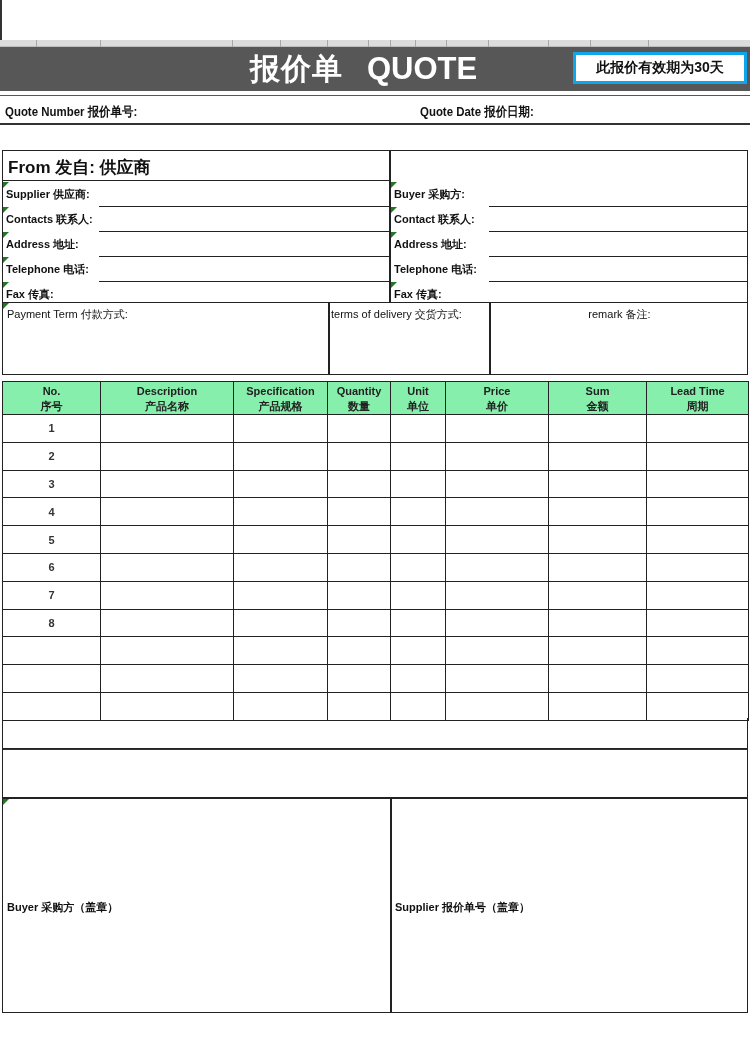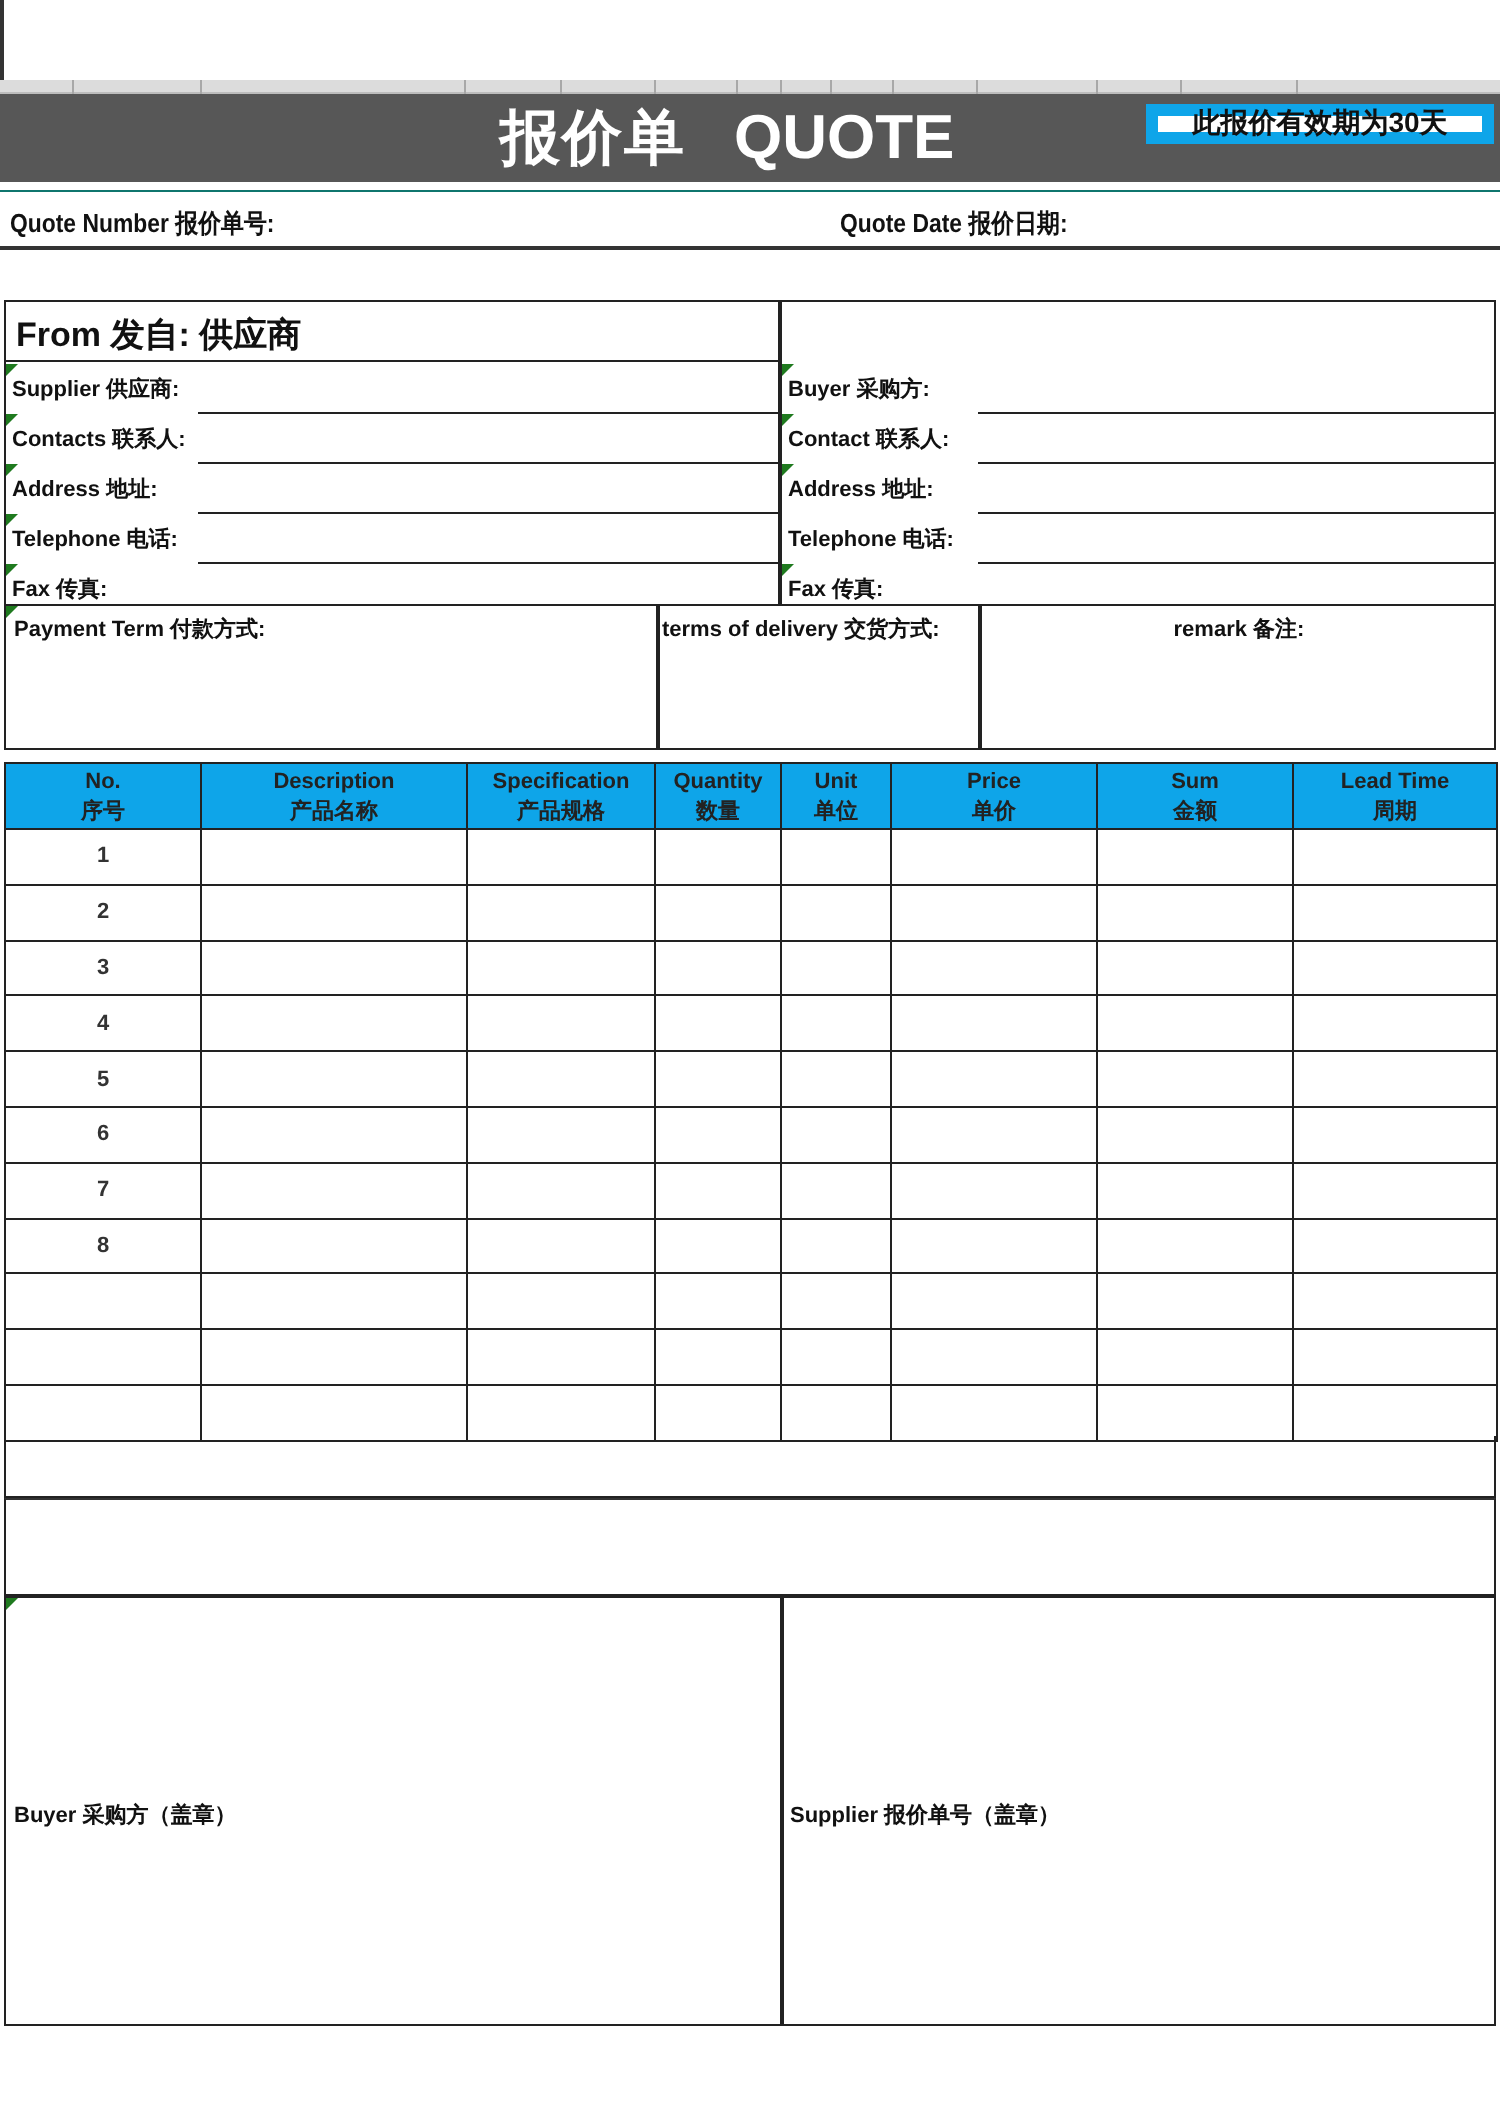--- a/index.html
+++ b/index.html
@@ -13,21 +13,21 @@
 
   
   .ruler { left: 0; top: 40px; width: 750px; height: 7px; background: #dcdcdc; border-bottom: 1px solid #bdbdbd; }
   .ruler .tick { position: absolute; top: 0; width: 1px; height: 7px; background: #a8a8a8; }
 
   
   .banner { left: 0; top: 47px; width: 750px; height: 44px; background: #575757; }
   .banner-title { position: absolute; left: 250px; top: 2px; color: #fff; font-size: 30px; white-space: nowrap; font-family: "DejaVu Sans", sans-serif; }
   .banner-title .zh { font-weight: bold; letter-spacing: 1px; }
   .banner-title .en { font-weight: bold; margin-left: 24px; font-family: "Liberation Sans", sans-serif; font-size: 31px; }
-  .validity { position: absolute; left: 573px; top: 5px; width: 174px; height: 20px; background: #fff; border: 6px solid #0ea5e9;
+  .validity { position: absolute; left: 573px; top: 5px; width: 174px; height: 32px; background: #fff; border: 3px solid #0ea5e9;
               font-size: 14px; font-weight: bold; display: flex; align-items: center; justify-content: center; color: #111; white-space: nowrap; }
 
   
   .qline { left: 0; top: 95px; width: 750px; height: 30px; border-top: 1px solid #0f766e; border-bottom: 2px solid #333; }
   .qlabel { position: absolute; top: 7px; font-size: 13px; font-weight: bold; white-space: nowrap; transform: scaleX(0.88); transform-origin: left; }
 
   
   .box { border: 1.5px solid #222; background: #fff; }
 
   .party { top: 150px; height: 160px; }
@@ -36,27 +36,27 @@
   .party-head { position: absolute; left: 0; top: 0; right: 0; height: 30px; border-bottom: 1.5px solid #222; font-size: 17px; font-weight: bold; padding: 5px 0 0 5px; white-space: nowrap; }
   .party-row { position: absolute; left: 0; right: 0; height: 25px; font-size: 11px; font-weight: bold; padding: 5px 0 0 3px; white-space: nowrap; }
   .party-row .line { position: absolute; left: 96px; right: 0; bottom: 0; height: 1.5px; background: #222; }
   .party-right .party-row .line { left: 98px; }
   .party-row .val { position: absolute; left: 100px; top: 4px; right: 4px; height: 16px; }
 
   .green-mark { position: absolute; left: 0; top: 0; width: 0; height: 0; border-top: 6px solid #1f7a1f; border-right: 6px solid transparent; }
 
   
   .terms { top: 302px; height: 73px; left: 2px; width: 746px; }
-  .term-cell { position: absolute; top: 0; bottom: 0; font-size: 11px; font-weight: bold; padding: 4px 0 0 4px; white-space: nowrap; }
+  .term-cell { position: absolute; top: 0; bottom: 0; font-size: 11px; font-weight: normal; padding: 4px 0 0 4px; white-space: nowrap; }
   .term-sep { position: absolute; top: 0; bottom: 0; width: 1.5px; background: #222; }
 
   
   .items { position: absolute; left: 2px; top: 381px; width: 746px; border-collapse: collapse; table-layout: fixed; }
   .items th, .items td { border: 1.5px solid #222; text-align: center; font-size: 11px; }
-  .items th { background: #0ea5e9; height: 33px; font-weight: bold; line-height: 15px; color: #222; padding-top: 1px; }
+  .items th { background: #86efac; height: 33px; font-weight: bold; line-height: 15px; color: #222; padding-top: 1px; }
   .items td { height: 27.8px; font-size: 11px; font-weight: bold; color: #333; }
 
   
   .total1 { left: 2px; top: 718px; width: 746px; height: 31px; border: 1.5px solid #222; border-top: none; }
   .total2 { left: 2px; top: 749px; width: 746px; height: 49px; border: 1.5px solid #222; border-top: 1px solid #333; }
 
   
   .sign { left: 2px; top: 798px; width: 746px; height: 215px; border: 1.5px solid #222; }
   .sign-sep { position: absolute; left: 387px; top: 0; bottom: 0; width: 1.5px; background: #222; }
   .sign-label { position: absolute; top: 101px; font-size: 11px; font-weight: bold; white-space: nowrap; }

